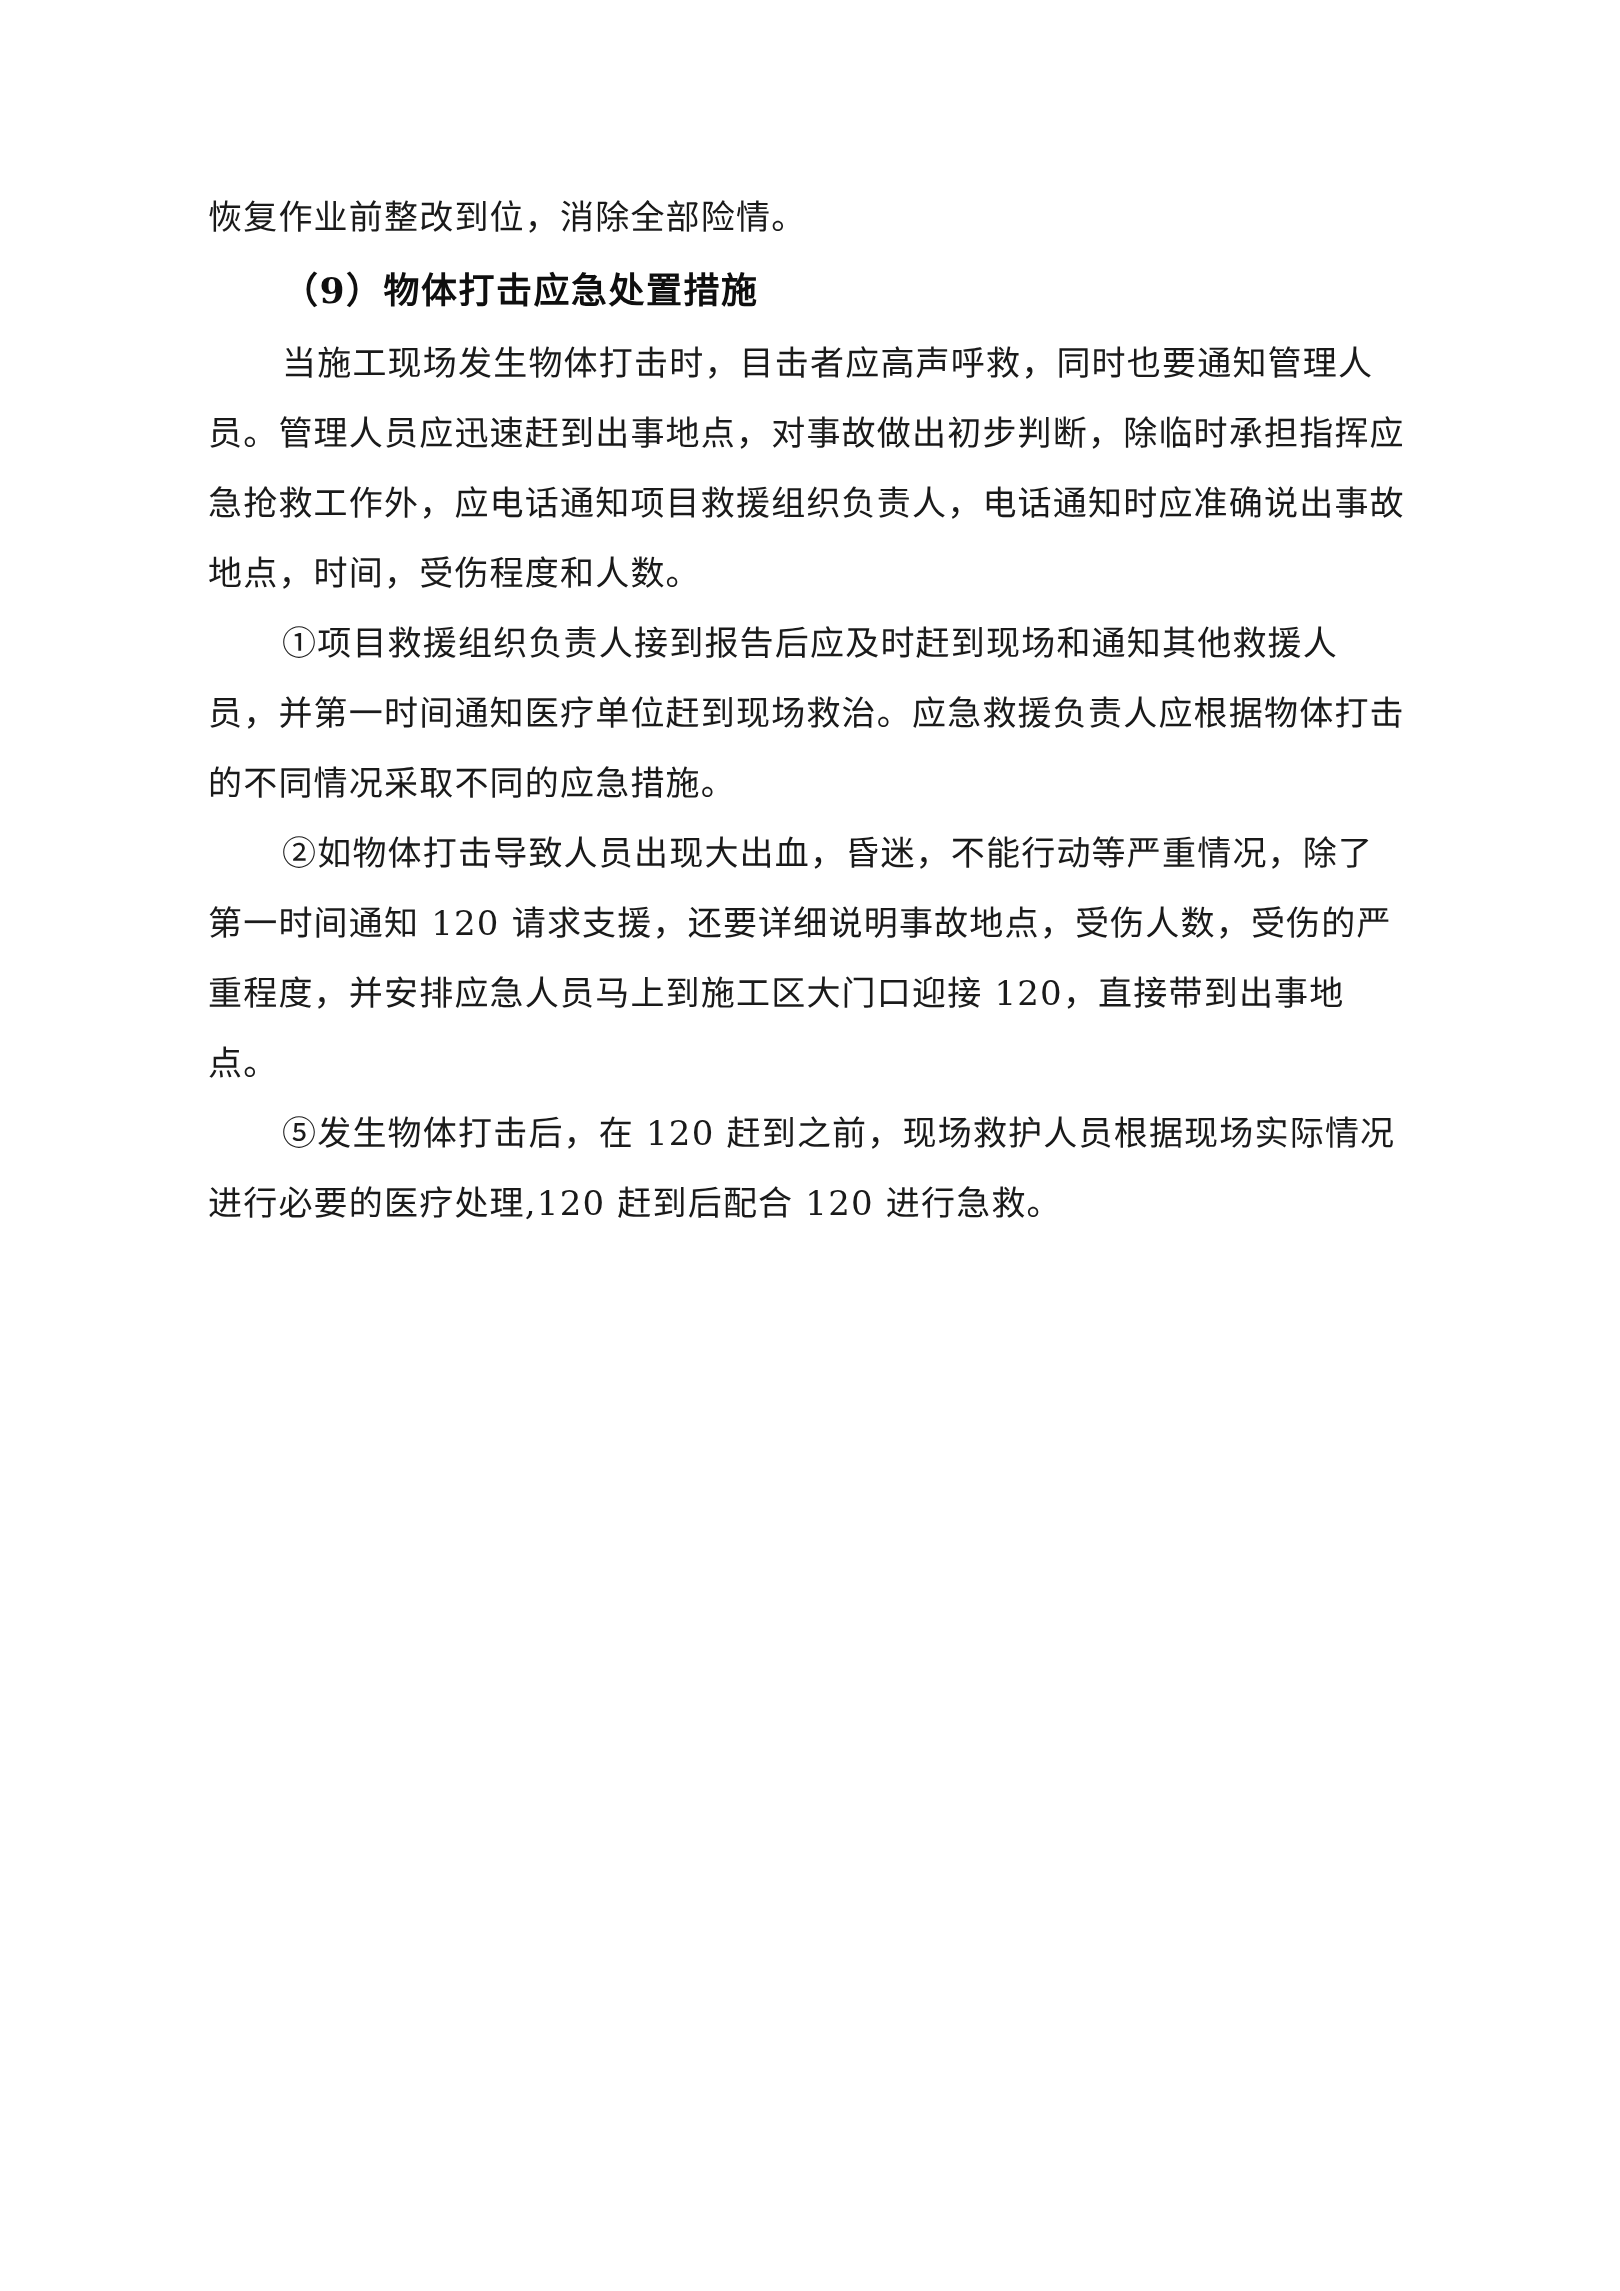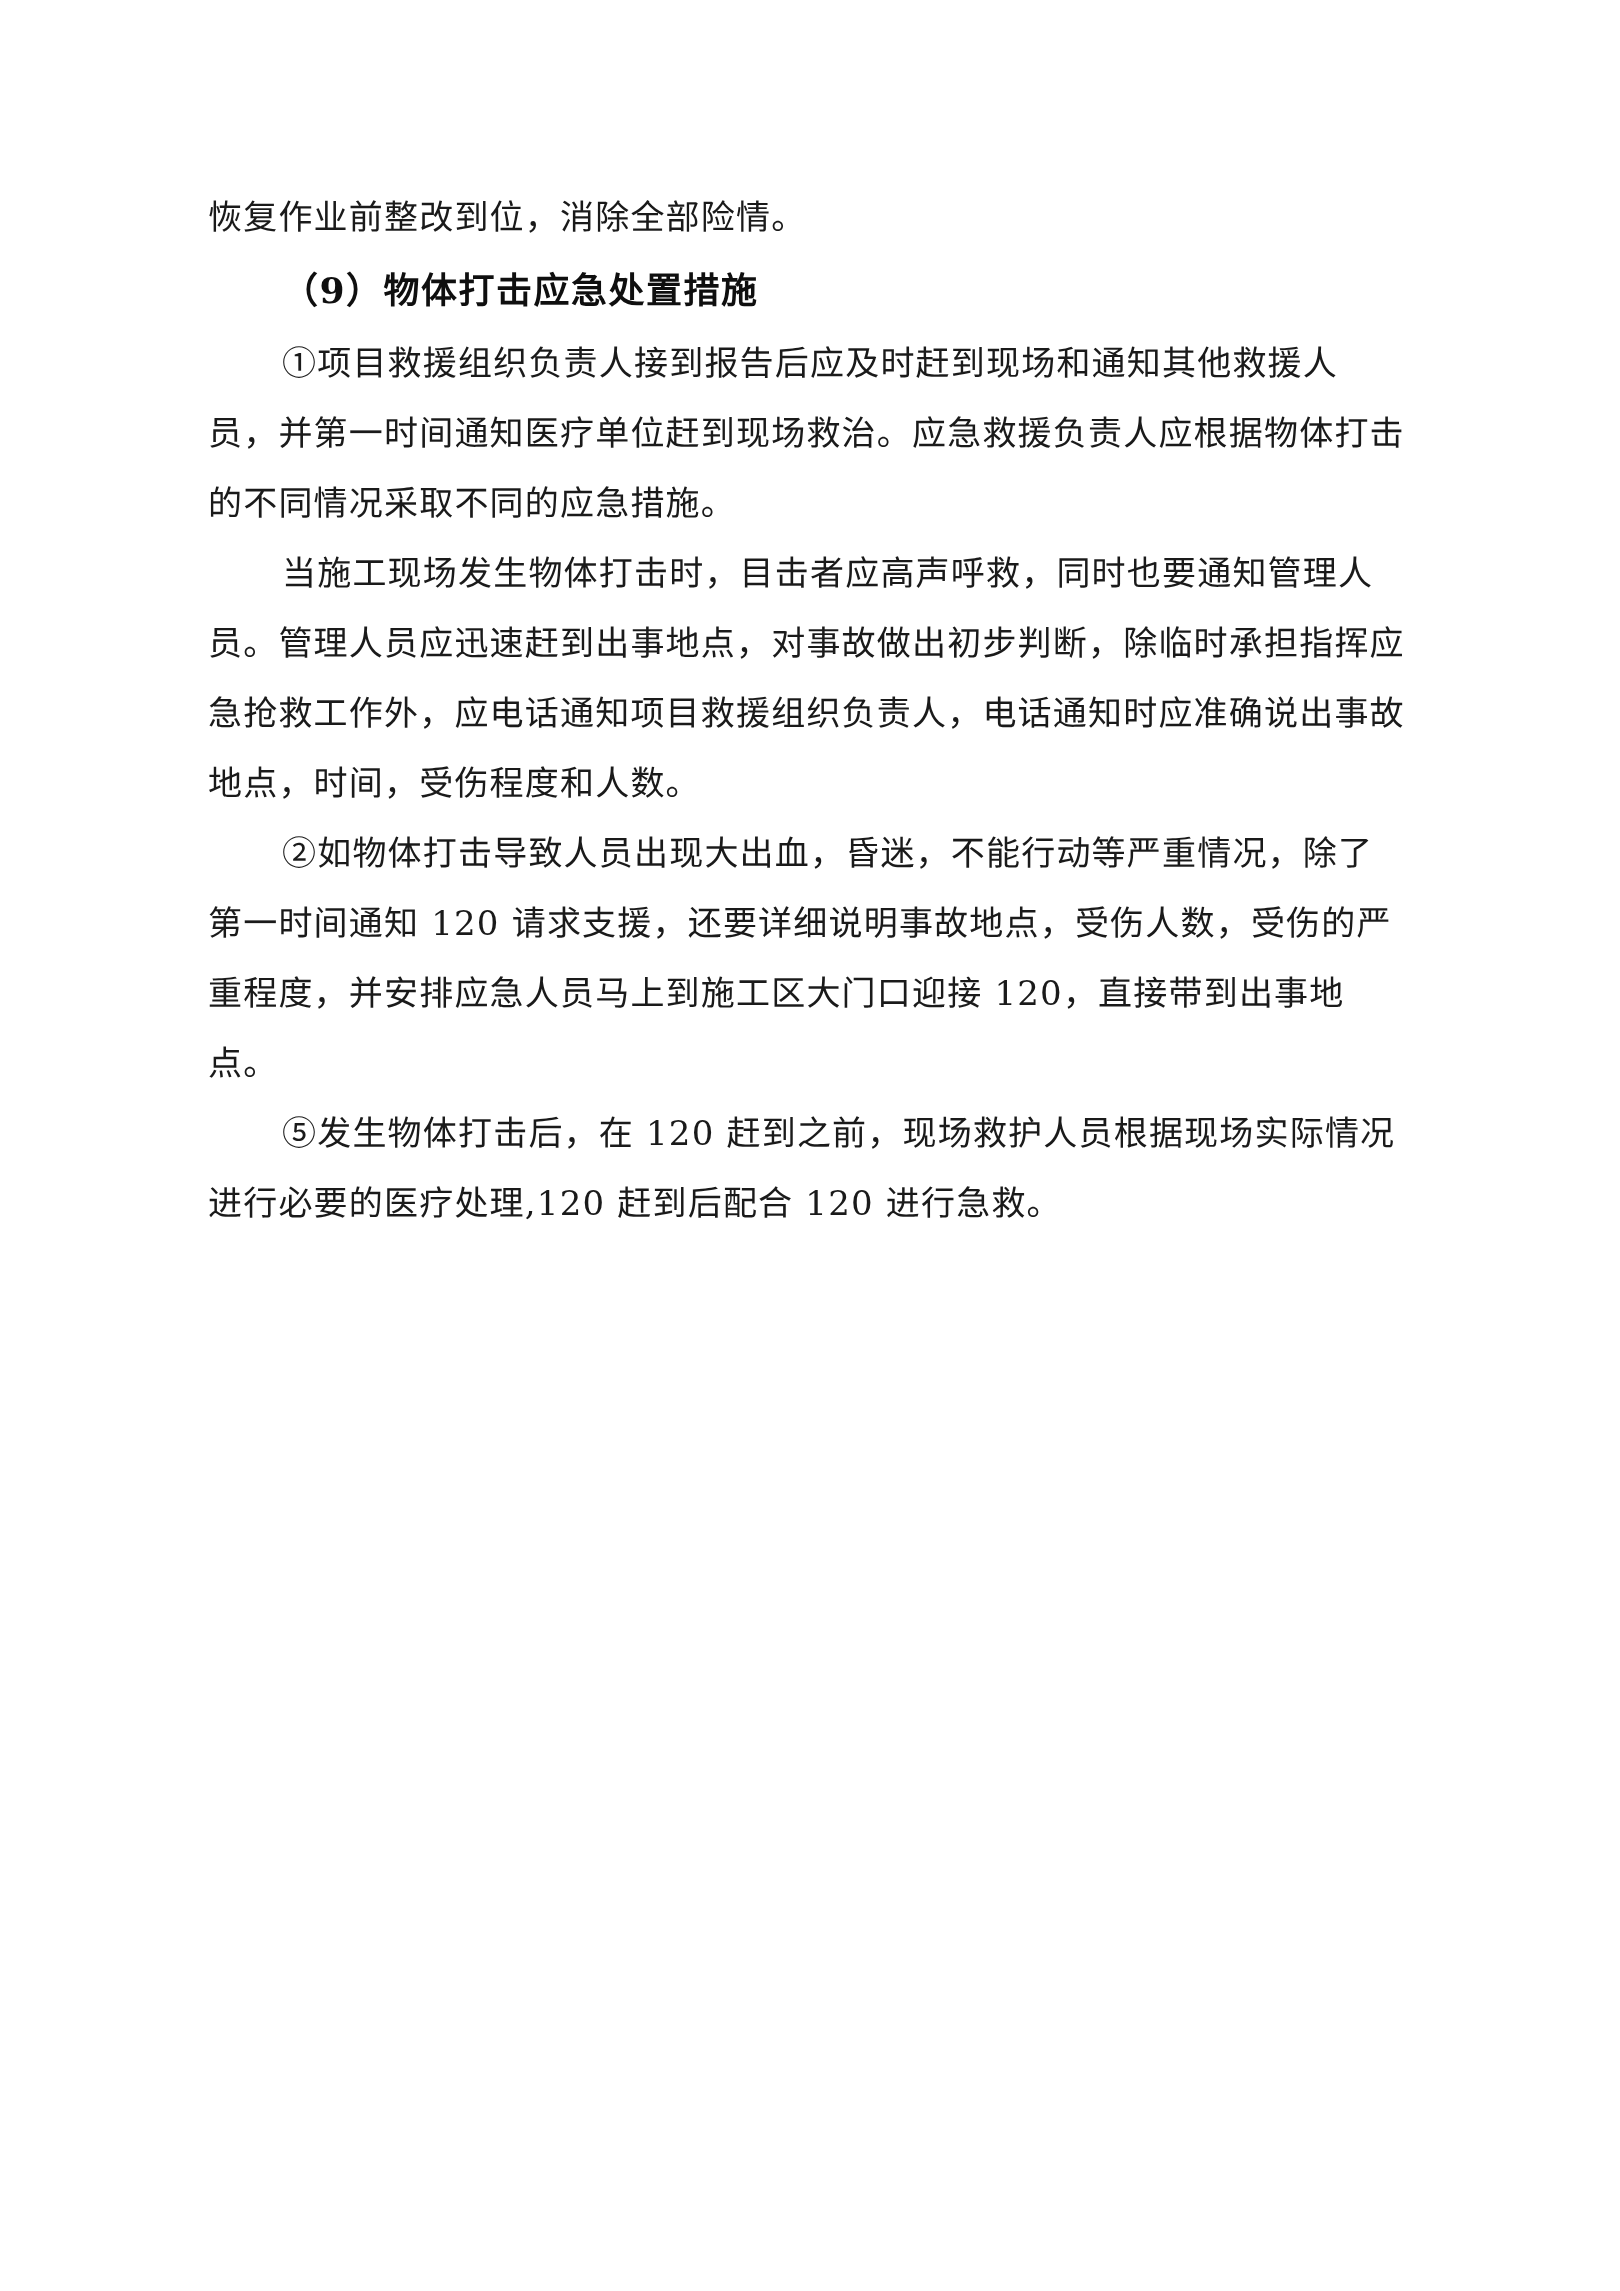--- a/index.html
+++ b/index.html
@@ -65,23 +65,23 @@
 <body>
 
 <div class="page">
 
   <div class="content">
 
     <div class="doc-line para">恢复作业前整改到位，消除全部险情。</div>
 
     <div class="heading">（9）物体打击应急处置措施</div>
 
+    <div class="doc-line indent para">当施工现场发生物体打击时，目击者应高声呼救，同时也要通知管理人员。管理人员应迅速赶到出事地点，对事故做出初步判断，除临时承担指挥应急抢救工作外，应电话通知项目救援组织负责人，电话通知时应准确说出事故地点，时间，受伤程度和人数。</div>
+
     <div class="doc-line indent para">①项目救援组织负责人接到报告后应及时赶到现场和通知其他救援人员，并第一时间通知医疗单位赶到现场救治。应急救援负责人应根据物体打击的不同情况采取不同的应急措施。</div>
-
-    <div class="doc-line indent para">当施工现场发生物体打击时，目击者应高声呼救，同时也要通知管理人员。管理人员应迅速赶到出事地点，对事故做出初步判断，除临时承担指挥应急抢救工作外，应电话通知项目救援组织负责人，电话通知时应准确说出事故地点，时间，受伤程度和人数。</div>
 
     <div class="doc-line indent para">②如物体打击导致人员出现大出血，昏迷，不能行动等严重情况，除了第一时间通知 120 请求支援，还要详细说明事故地点，受伤人数，受伤的严重程度，并安排应急人员马上到施工区大门口迎接 120，直接带到出事地点。</div>
 
 
 
     <div class="doc-line indent para">⑤发生物体打击后，在 120 赶到之前，现场救护人员根据现场实际情况进行必要的医疗处理,120 赶到后配合 120 进行急救。</div>
 
   </div>
 
   <div class="page-number">13</div>

